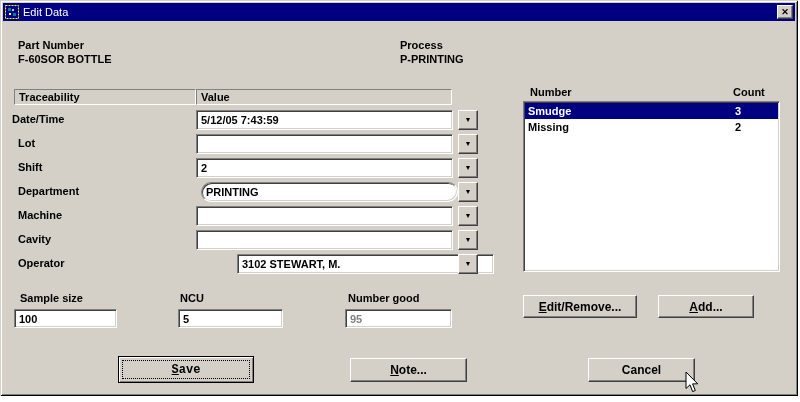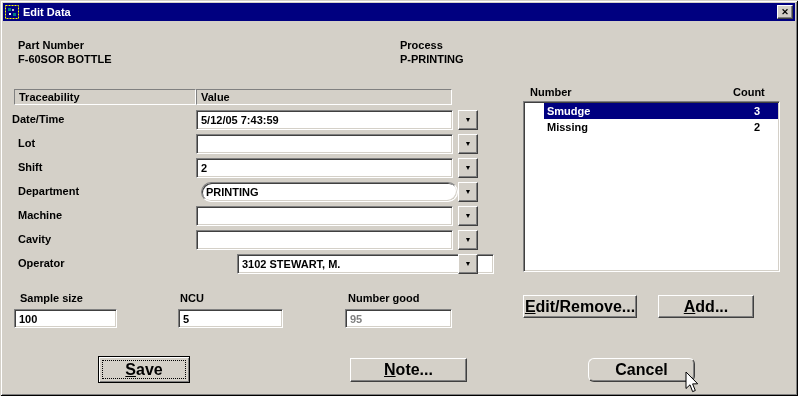--- a/index.html
+++ b/index.html
@@ -9,21 +9,21 @@
     position:absolute; left:0; top:0; width:798px; height:396px;
     background:#d4d0c8;
     box-shadow: inset 1px 1px 0 #d4d0c8, inset -1px -1px 0 #000000,
                 inset 2px 2px 0 #ffffff, inset -2px -2px 0 #808080;
   }
   .titlebar {
     position:absolute; left:3px; top:3px; width:792px; height:18px;
     background:#000080; color:#fff; display:flex; align-items:center;
   }
   .titleicon { width:14px; height:14px; margin-left:2px; flex:0 0 auto; }
-  .titletext { font-weight:bold; font-size:11px; margin-left:4px; line-height:18px; }
+  .titletext { font-weight:normal; font-size:11px; margin-left:4px; line-height:18px; }
   .closebtn {
     position:absolute; right:2px; top:2px; width:16px; height:14px;
     background:#d4d0c8; border:1px solid; border-color:#fff #404040 #404040 #fff;
     box-shadow: inset -1px -1px 0 #808080;
     font:bold 9px "Liberation Sans", sans-serif; line-height:11px; text-align:center;
     padding:0; cursor:default; color:#000;
   }
   .lbl { position:absolute; font-weight:bold; font-size:11px; color:#000; white-space:nowrap; }
   .th {
     position:absolute; height:16px; background:#d4d0c8;
@@ -38,35 +38,35 @@
   }
   .field.disabled { color:#808080; }
   .win-btn {
     position:absolute; background:#d4d0c8;
     border:1px solid; border-color:#fff #404040 #404040 #fff;
     box-shadow: inset -1px -1px 0 #808080, inset 1px 1px 0 #d4d0c8;
     font:bold 11px "Liberation Sans", sans-serif; color:#000; padding:0; cursor:default;
   }
   .drop { left:458px; width:20px; height:20px; text-align:center; }
   .drop-glyph { display:block; font-size:7px; line-height:18px; }
-  .btn-label { display:block; width:100%; text-align:center; font-weight:bold; font-size:16px; }
+  .btn-label { display:block; width:100%; text-align:center; font-weight:bold; font-size:12px; }
   .u::first-letter { text-decoration:underline; }
   .default-btn {
     border:1px solid #000;
     box-shadow: inset 1px 1px 0 #fff, inset -1px -1px 0 #808080;
   }
   .default-btn::after {
     content:""; position:absolute; left:3px; top:3px; right:3px; bottom:3px;
     border:1px dotted #000;
   }
   .listbox {
     position:absolute; background:#fff;
     border:1px solid; border-color:#808080 #fff #fff #808080;
     box-shadow: inset 1px 1px 0 #404040, inset -1px -1px 0 #d4d0c8;
-    overflow:hidden; padding-top:1px;padding-left:19px;
+    overflow:hidden; padding-top:1px;
   }
   .lb-item { position:relative; height:16px; line-height:16px; margin:0 1px;
              padding-left:3px; font-weight:bold; font-size:11px; color:#000; }
   .lb-item.selected { background:#000080; color:#fff; }
   .lb-count { position:absolute; left:210px; top:0; }
   .cursor { position:absolute; left:682px; top:371px; width:16px; height:24px; pointer-events:none; }
 </style>
 </head>
 <body>
 
@@ -157,26 +157,26 @@
 
   <span class="lbl" style="left:20px; top:292px;">Sample size</span>
   <input class="field" style="left: 14px; top: 309px; width: 103px; height: 19px;" value="100">
 
   <span class="lbl" style="left:180px; top:292px;">NCU</span>
   <input class="field" style="left: 178px; top: 309px; width: 105px; height: 19px;" value="5">
 
   <span class="lbl" style="left:348px; top:292px;">Number good</span>
   <input class="field disabled" style="left: 345px; top: 309px; width: 107px; height: 19px;" disabled="" value="95">
 
-  <button class="win-btn default-btn" style="left:98px; top:356px; width:92px; height:27px;">
+  <button class="win-btn default-btn" style="left:118px; top:356px; width:136px; height:27px;font-family:Liberation Mono, monospace;">
     <span class="btn-label u">Save</span>
   </button>
   <button class="win-btn" style="left:350px; top:358px; width:117px; height:24px;">
     <span class="btn-label u">Note...</span>
   </button>
-  <button class="win-btn" style="left:588px; top:358px; width:107px; height:24px;border-radius:6px;">
+  <button class="win-btn" style="left:588px; top:358px; width:107px; height:24px;">
     <span class="btn-label">Cancel</span>
   </button>
 </div>
 
 <svg class="cursor" viewBox="0 0 16 24">
   <path d="M4,1 L4,17.5 L8,13.8 L10.6,20.6 L13.3,19.5 L10.6,12.9 L15.7,12.8 Z" fill="#ffffff" stroke="#000000" stroke-width="1"></path>
 </svg>
 
 </body></html>

